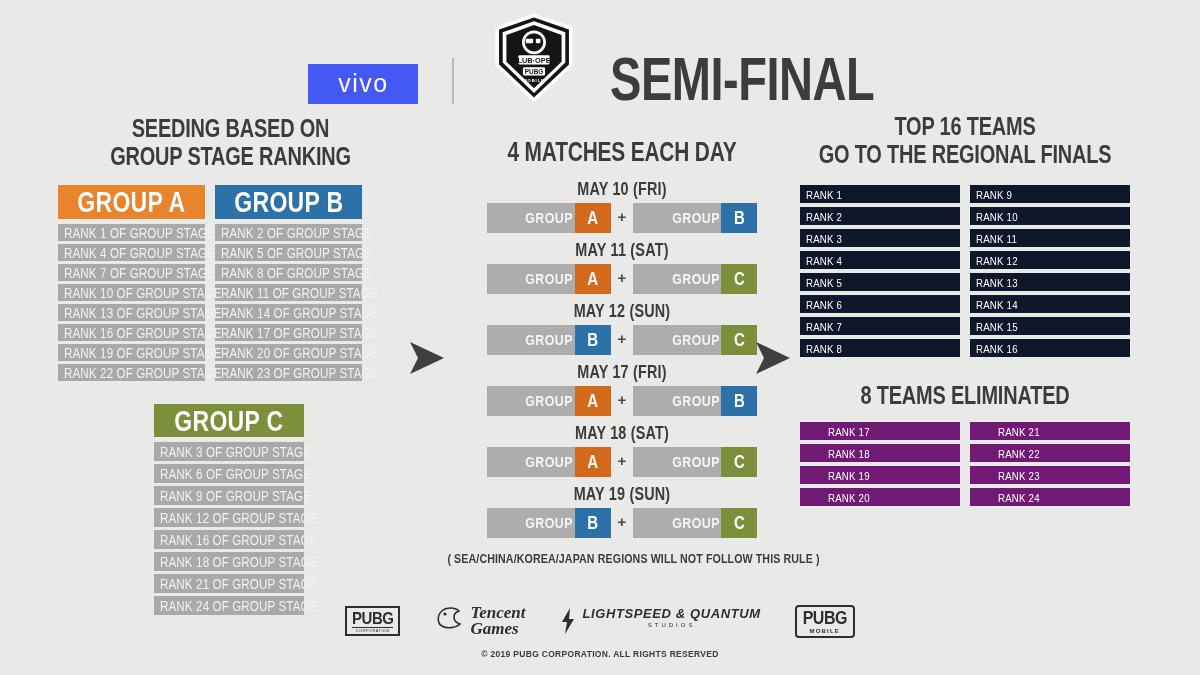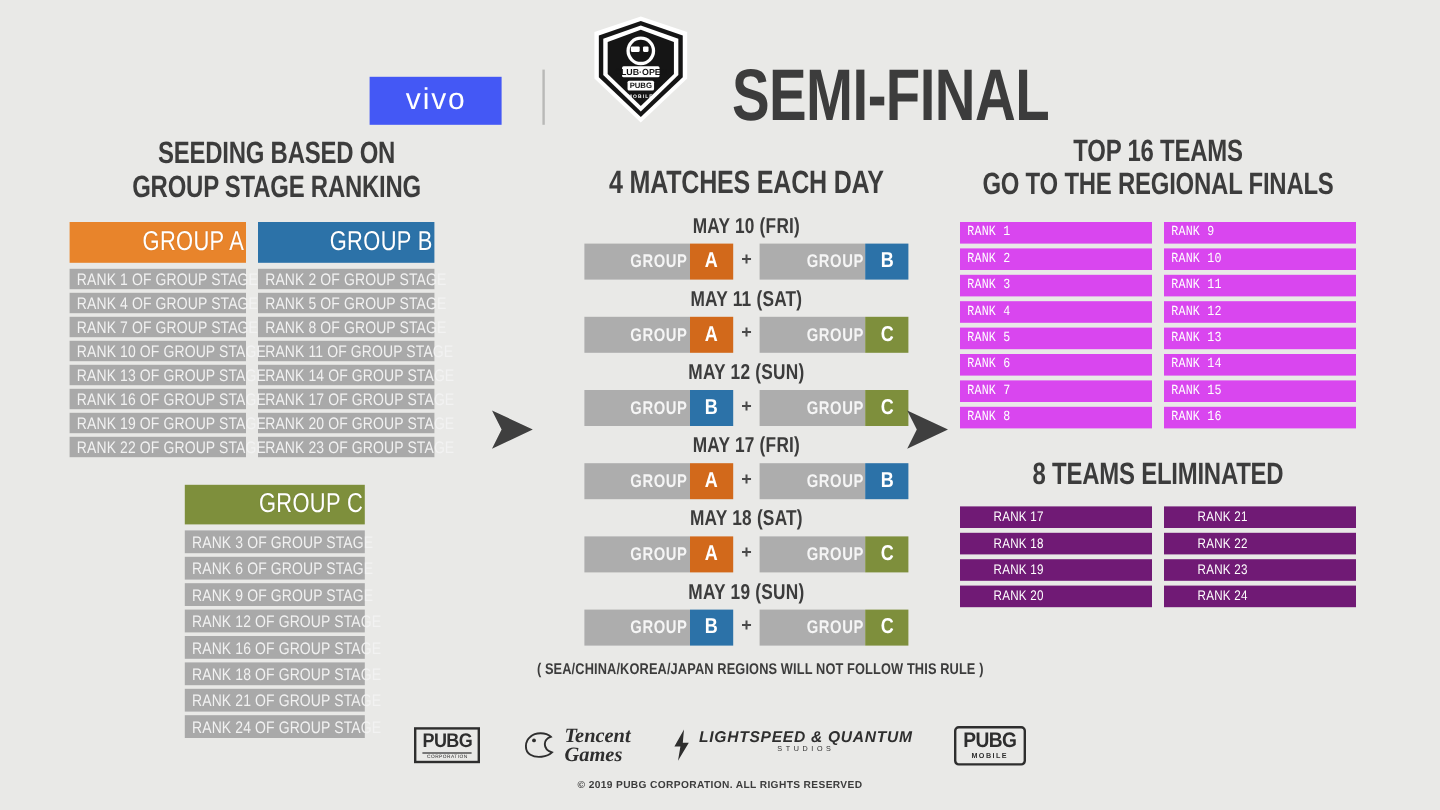--- a/index.html
+++ b/index.html
@@ -98,24 +98,24 @@
     display: flex;
     gap: 10px;
   }
   .group-block {
     width: 147px;
   }
   .group-head {
     height: 34px;
     display: flex;
     align-items: center;
-    justify-content: flex-end;
+    justify-content: center;
     color: #ffffff;
-    font-size: 19px;
-    font-weight: 400;
+    font-size: 24px;
+    font-weight: 700;
     transform-origin: center;
     letter-spacing: 0.3px;
   }
   .group-head span {
     display: block;
     transform: scaleY(1.2) scaleX(0.96);
     text-shadow: 0 0 1px rgba(0,0,0,0.15);
   }
   .group-head.is-a { background: #e8842b; }
   .group-head.is-b { background: #2c72a8; }
@@ -253,21 +253,21 @@
     font-size: 10px;
     color: #ffffff;
     letter-spacing: 0.2px;
     box-sizing: border-box;
   }
   .rank-bar span {
     display: block;
     transform: scaleY(1.16) scaleX(0.97);
     transform-origin: left center;
   }
-  .rank-bar.qualified { background: #d946ef; font-family: Liberation Mono, monospace; }
+  .rank-bar.qualified { background: #0f172a; }
   .rank-bar.eliminated { background: #701a75; padding-left: 28px; }
   .elim-title {
     font-size: 21px;
     margin-top: 28px;
     margin-bottom: 14px;
   }
 
   
   .flow-arrow {
     position: absolute;
@@ -313,21 +313,21 @@
     font-size: 4px;
     letter-spacing: 0.4px;
     color: #2e2e2e;
     border-top: 1px solid #2e2e2e;
     margin-top: 2px;
     padding-top: 1px;
     white-space: nowrap;
   }
   .logo-tencent {
     display: flex;
-    align-items: center;
+    align-items: flex-start;
     gap: 6px;
   }
   .logo-tencent .tx-text {
     font-family: "Liberation Serif", serif;
     font-style: italic;
     font-weight: 700;
     font-size: 17px;
     line-height: 0.95;
     color: #2e2e2e;
   }

